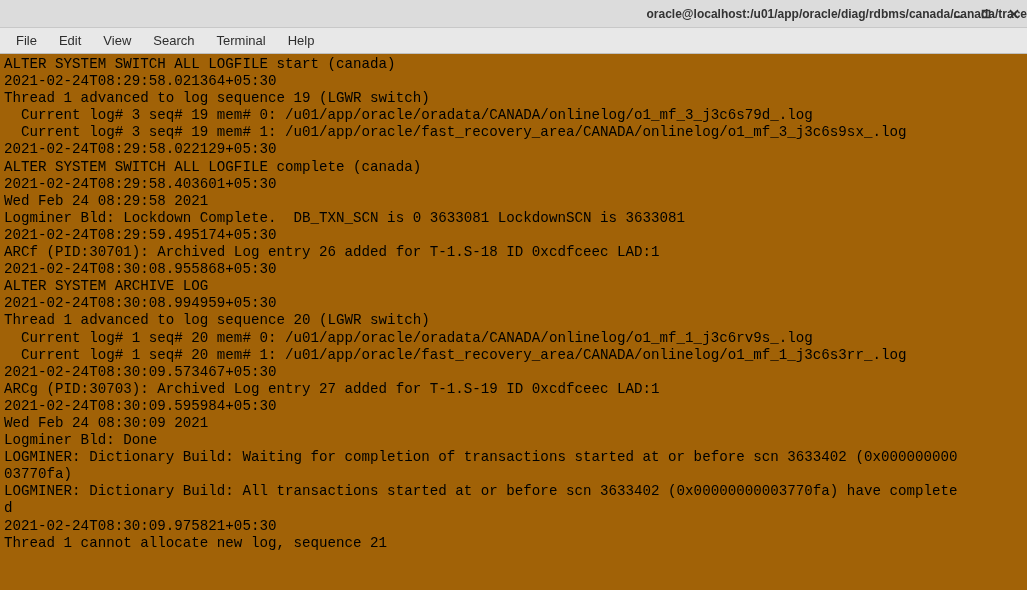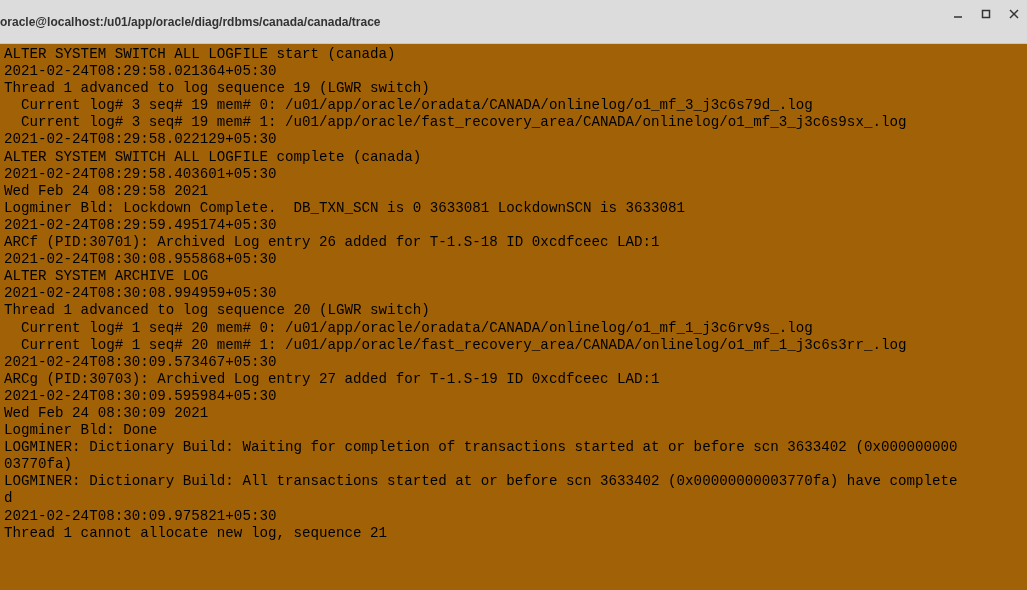--- a/index.html
+++ b/index.html
@@ -11,25 +11,25 @@
     overflow: hidden;
   }
   .window {
     width: 1027px;
     height: 590px;
     background: #dcdcdc;
     display: flex;
     flex-direction: column;
   }
   .titlebar {
-    height: 44px;
+    height: 28px;
     background: #dcdcdc;
     display: flex;
     align-items: center;
-    justify-content: flex-start;
+    justify-content: flex-end;
     position: relative;
     border-bottom: 1px solid #c8c8c8;
   }
   .titlebar-title {
     font-size: 12px;
     font-weight: bold;
     color: #333;
   }
   .window-controls {
     position: absolute;
@@ -98,20 +98,28 @@
       </span>
       <span class="win-btn">
         <svg viewBox="0 0 10 10">
             <line x1="1" y1="1" x2="9" y2="9" stroke="#333" stroke-width="1.5"></line>
             <line x1="9" y1="1" x2="1" y2="9" stroke="#333" stroke-width="1.5"></line>
           </svg>
       </span>
     </div>
   </div>
 
+  <div class="menubar">
+    <span class="menu-item">File</span>
+    <span class="menu-item">Edit</span>
+    <span class="menu-item">View</span>
+    <span class="menu-item">Search</span>
+    <span class="menu-item">Terminal</span>
+    <span class="menu-item">Help</span>
+  </div>
 
   <div class="terminal" id="terminal-content">ALTER SYSTEM SWITCH ALL LOGFILE start (canada)
 2021-02-24T08:29:58.021364+05:30
 Thread 1 advanced to log sequence 19 (LGWR switch)
   Current log# 3 seq# 19 mem# 0: /u01/app/oracle/oradata/CANADA/onlinelog/o1_mf_3_j3c6s79d_.log
   Current log# 3 seq# 19 mem# 1: /u01/app/oracle/fast_recovery_area/CANADA/onlinelog/o1_mf_3_j3c6s9sx_.log
 2021-02-24T08:29:58.022129+05:30
 ALTER SYSTEM SWITCH ALL LOGFILE complete (canada)
 2021-02-24T08:29:58.403601+05:30
 Wed Feb 24 08:29:58 2021

